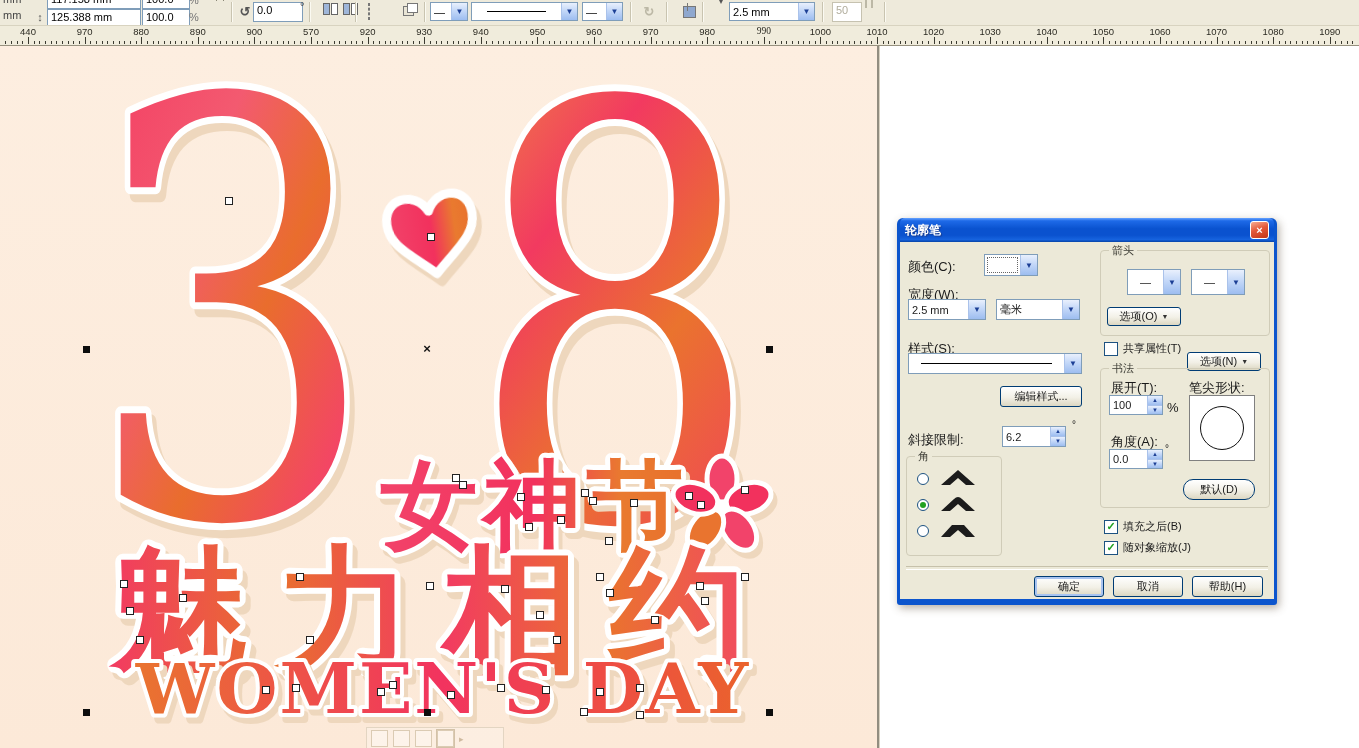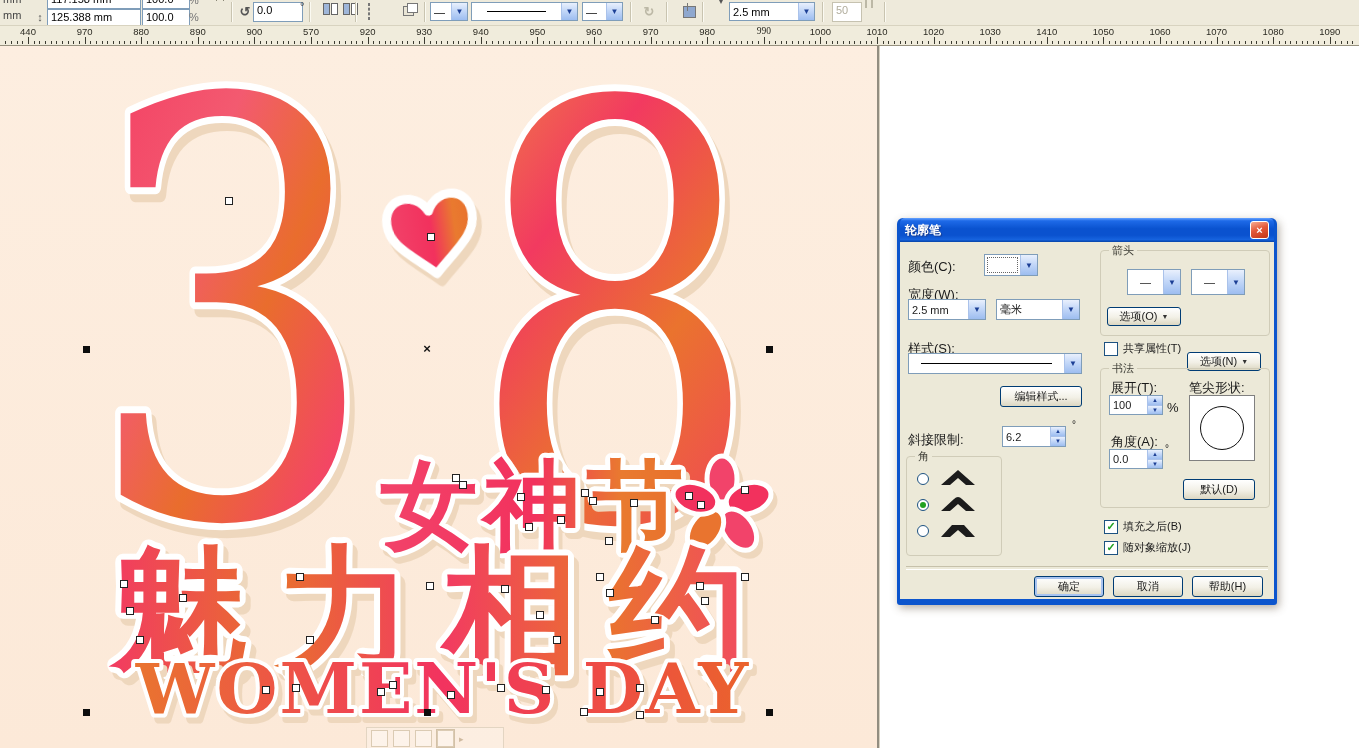--- a/index.html
+++ b/index.html
@@ -384,21 +384,21 @@
       <span class="tick" style="left: 995.86px; height: 3px;"></span>
       <span class="tick" style="left: 1001.52px; height: 3px;"></span>
       <span class="tick" style="left: 1007.18px; height: 3px;"></span>
       <span class="tick" style="left: 1012.84px; height: 3px;"></span>
       <span class="tick" style="left: 1018.5px; height: 3px;"></span>
       <span class="tick" style="left: 1024.16px; height: 3px;"></span>
       <span class="tick" style="left: 1029.82px; height: 3px;"></span>
       <span class="tick" style="left: 1035.48px; height: 3px;"></span>
       <span class="tick" style="left: 1041.14px; height: 3px;"></span>
       <span class="tick" style="left: 1046.8px; height: 7px;"></span>
-      <span class="rlabel" style="left: 1046.8px;">1410</span>
+      <span class="rlabel" style="left: 1046.8px;">1040</span>
       <span class="tick" style="left: 1052.46px; height: 3px;"></span>
       <span class="tick" style="left: 1058.12px; height: 3px;"></span>
       <span class="tick" style="left: 1063.78px; height: 3px;"></span>
       <span class="tick" style="left: 1069.44px; height: 3px;"></span>
       <span class="tick" style="left: 1075.1px; height: 3px;"></span>
       <span class="tick" style="left: 1080.76px; height: 3px;"></span>
       <span class="tick" style="left: 1086.42px; height: 3px;"></span>
       <span class="tick" style="left: 1092.08px; height: 3px;"></span>
       <span class="tick" style="left: 1097.74px; height: 3px;"></span>
       <span class="tick" style="left: 1103.4px; height: 7px;"></span>
@@ -677,21 +677,21 @@
           </div>
         <span class="xp-label" style="left:10px;top:64px;">角度(A):</span>
         <div class="xp-spin" style="left:8px;top:80px;width:54px;height:20px;">
           <span class="sval">0.0</span>
           <span class="sbtns">
               <i>▲</i>
               <i>▼</i>
             </span>
         </div>
         <span class="deg" style="left:64px;top:74px;">°</span>
-        <div class="xp-btn" style="left:82px;top:110px;width:72px;height:21px;">默认(D)</div>
+        <div class="xp-btn" style="left:82px;top:110px;width:72px;height:21px;border-radius:10px;">默认(D)</div>
       </div>
 
       <div class="xp-check on" style="left:204px;top:277px;">
         <span class="box"><span>✓</span></span>
         <span>填充之后(B)</span>
       </div>
       <div class="xp-check on" style="left:204px;top:298px;">
         <span class="box"><span>✓</span></span>
         <span>随对象缩放(J)</span>
       </div>

